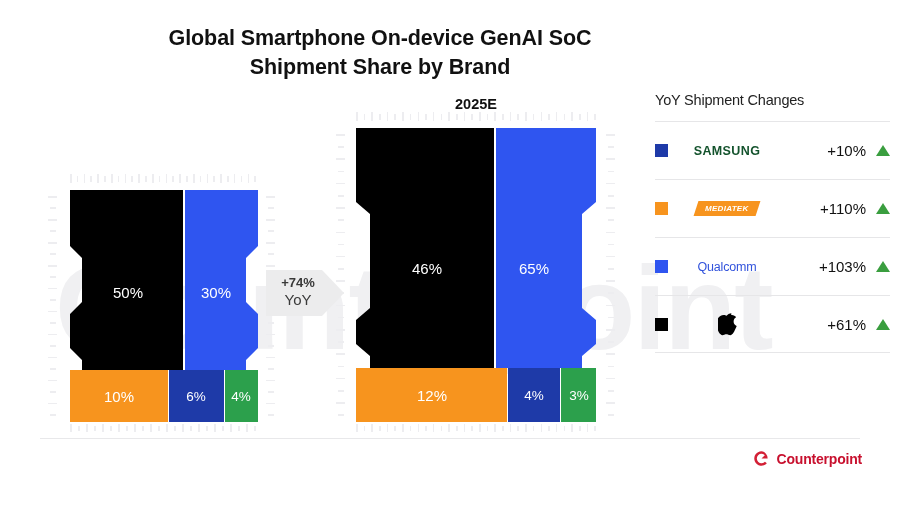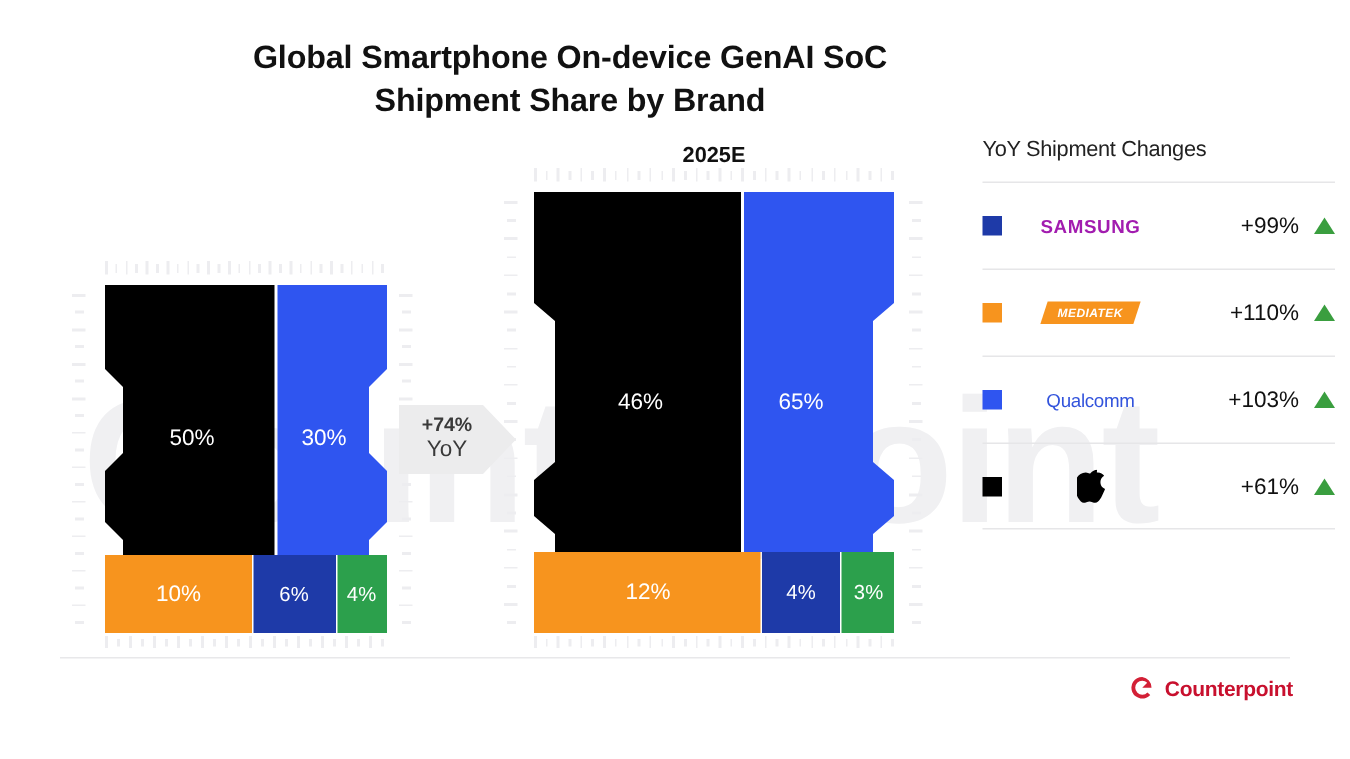--- a/index.html
+++ b/index.html
@@ -92,21 +92,21 @@
     height:58px;
     border-top:1px solid #e6e6e8;
   }
   .legend-row:last-child{ border-bottom:1px solid #e6e6e8; }
   .swatch{ width:13px; height:13px; flex:0 0 13px; margin-right:16px; }
   .logo-cell{ width:86px; flex:0 0 86px; display:flex; align-items:center; justify-content:center; }
   .pct{ font-size:15px; font-weight:400; color:#111; flex:1; text-align:right; padding-right:10px; white-space:nowrap; }
   .tri{ width:0;height:0;border-left:7px solid transparent;border-right:7px solid transparent;border-bottom:11px solid #3a9e3f; flex:0 0 14px; }
 
   
-  .samsung-wm{ font-size:12.5px; font-weight:700; color:#a21caf; letter-spacing:0.4px;text-align:right; }
+  .samsung-wm{ font-size:12.5px; font-weight:700; color:#14532d; letter-spacing:0.4px;text-align:right; }
   .mediatek-wm{
     background:#f7941e; color:#fff; font-size:8px; font-weight:700;
     font-style:italic; letter-spacing:0.3px; padding:3px 9px;
     transform:skewX(-18deg); display:inline-block;
   }
   .mediatek-wm span{ display:inline-block; transform:skewX(18deg); }
   .qualcomm-wm{ font-size:12.5px; font-weight:400; color:#3253dc; letter-spacing:-0.2px; }
 
   
   .footer-rule{ position:absolute; left:40px; top:438px; width:820px; height:1px; background:#e8e8ea; z-index:4; }
@@ -414,21 +414,21 @@
 
 <div class="legend">
   <div class="legend-title">YoY Shipment Changes</div>
 
 
   <div class="legend-row">
     <span class="swatch" style="background:#1E3AA8;"></span>
     <span class="logo-cell">
       <span class="samsung-wm">SAMSUNG</span>
     </span>
-    <span class="pct">+99%</span>
+    <span class="pct">+10%</span>
     <span class="tri"></span>
   </div>
 
   <div class="legend-row">
     <span class="swatch" style="background:#F7941E;"></span>
     <span class="logo-cell">
       <span class="mediatek-wm"><span>MEDIATEK</span></span>
     </span>
     <span class="pct">+110%</span>
     <span class="tri"></span>

